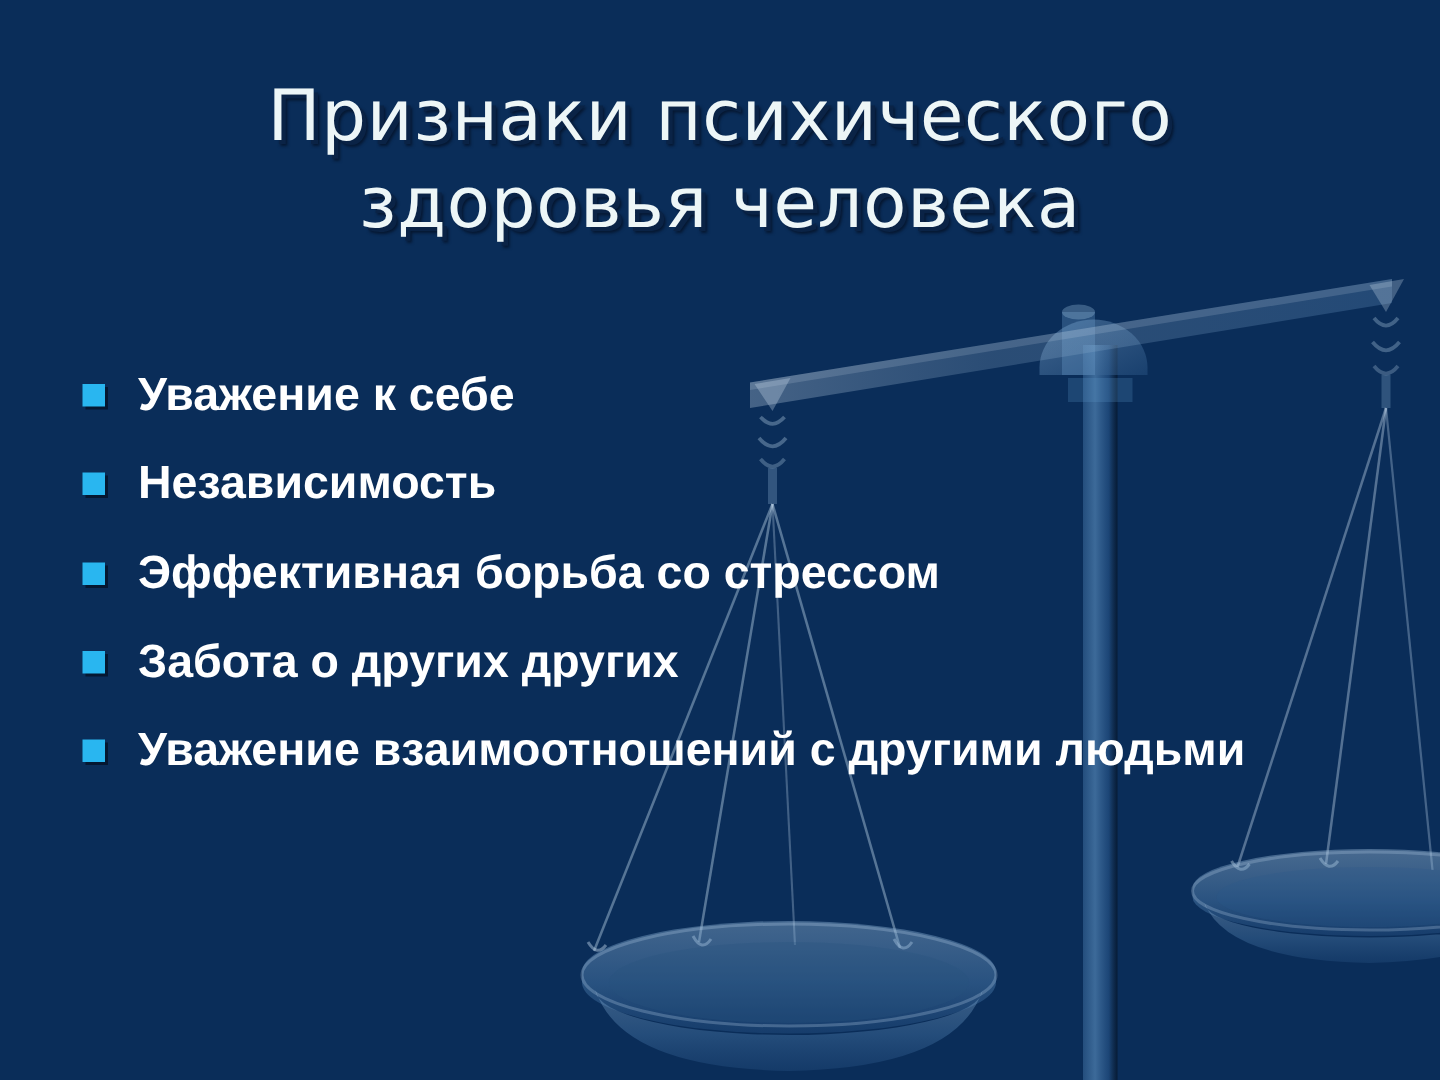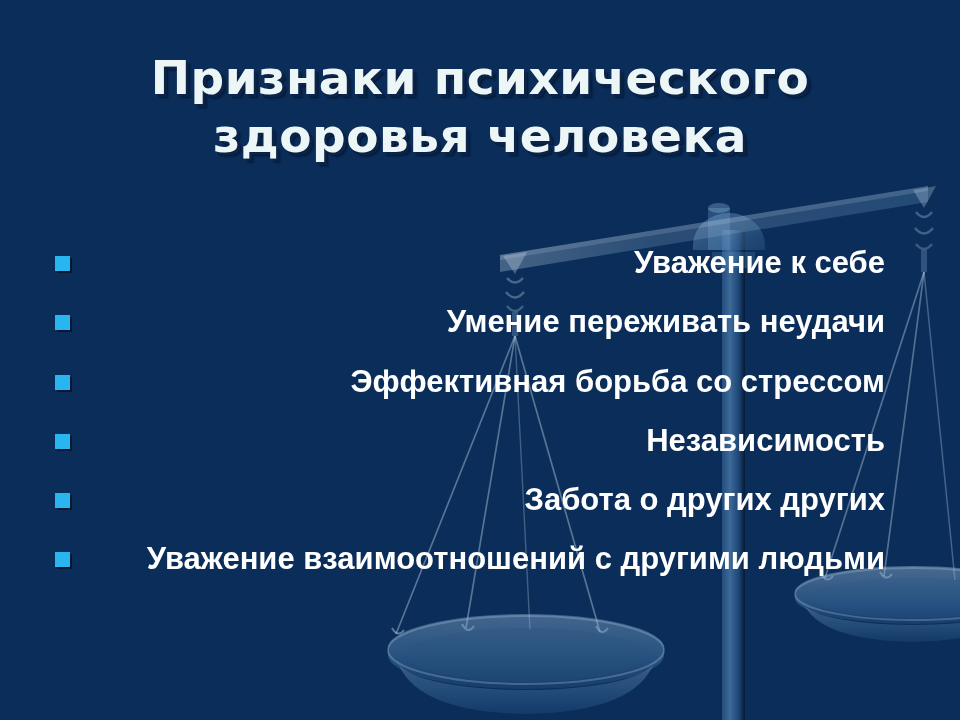--- a/index.html
+++ b/index.html
@@ -45,21 +45,21 @@
   }
 
   
   .title {
     position: absolute;
     top: 18px;
     left: 0;
     width: 960px;
     text-align: center;
     font-family: "DejaVu Sans", sans-serif;
-    font-weight: 700;
+    font-weight: 400;
     font-size: 47px;
     line-height: 1.22;
     letter-spacing: 0.5px;
     color: #edf6f7;
     text-shadow:
       3px 3px 0 #0a2346,
       4px 4px 2px rgba(4,16,36,0.75);
     white-space: pre-line;
   }
 
@@ -70,21 +70,20 @@
     left: 55px;
     width: 830px;
     margin: 0;
     padding: 0;
     list-style: none;
   }
   .bullet-row {
     display: flex;
     align-items: flex-start;
     margin-bottom: 19px;
-    text-align: right;
   }
   .bullet-row:last-child { margin-bottom: 0; }
 
   .marker {
     flex: 0 0 auto;
     width: 15px;
     height: 15px;
     margin-top: 13px;
     margin-right: 22px;
     background: #29b6f0;
@@ -189,32 +188,28 @@
   <h1 class="title">Признаки психического
 здоровья человека</h1>
 
   <ul class="bullets">
     <li class="bullet-row">
       <span class="marker"></span>
       <span class="bullet-text">Уважение к себе</span>
     </li>
     <li class="bullet-row">
       <span class="marker"></span>
-      <span class="bullet-text">Умение переживать неудачи</span>
+      <span class="bullet-text">Независимость</span>
     </li>
     <li class="bullet-row">
       <span class="marker"></span>
       <span class="bullet-text">Эффективная борьба со стрессом</span>
     </li>
     <li class="bullet-row">
       <span class="marker"></span>
-      <span class="bullet-text">Независимость</span>
-    </li>
-    <li class="bullet-row">
-      <span class="marker"></span>
       <span class="bullet-text">Забота о других других</span>
     </li>
     <li class="bullet-row">
       <span class="marker"></span>
       <span class="bullet-text">Уважение взаимоотношений с другими людьми</span>
     </li>
   </ul>
 
 </div>
 

